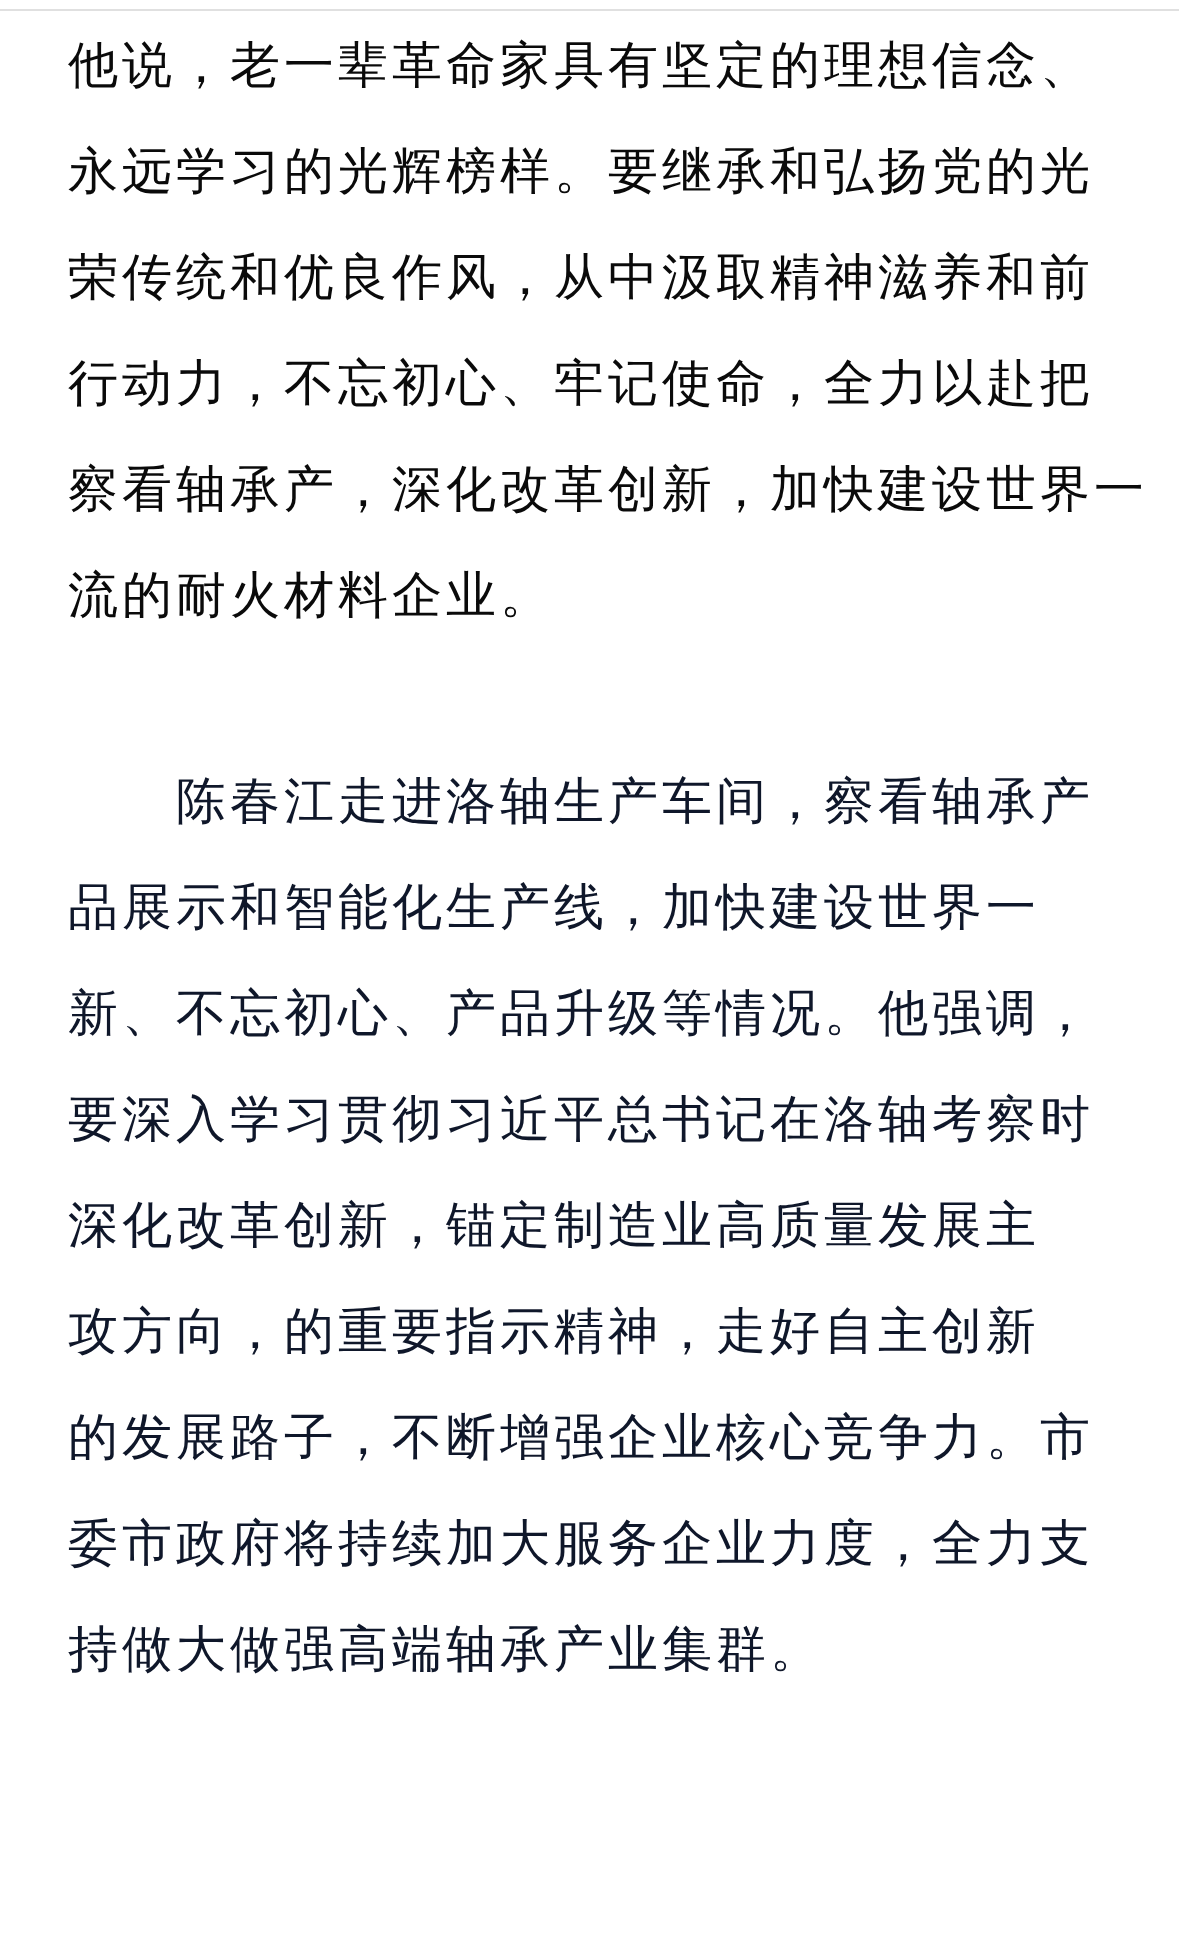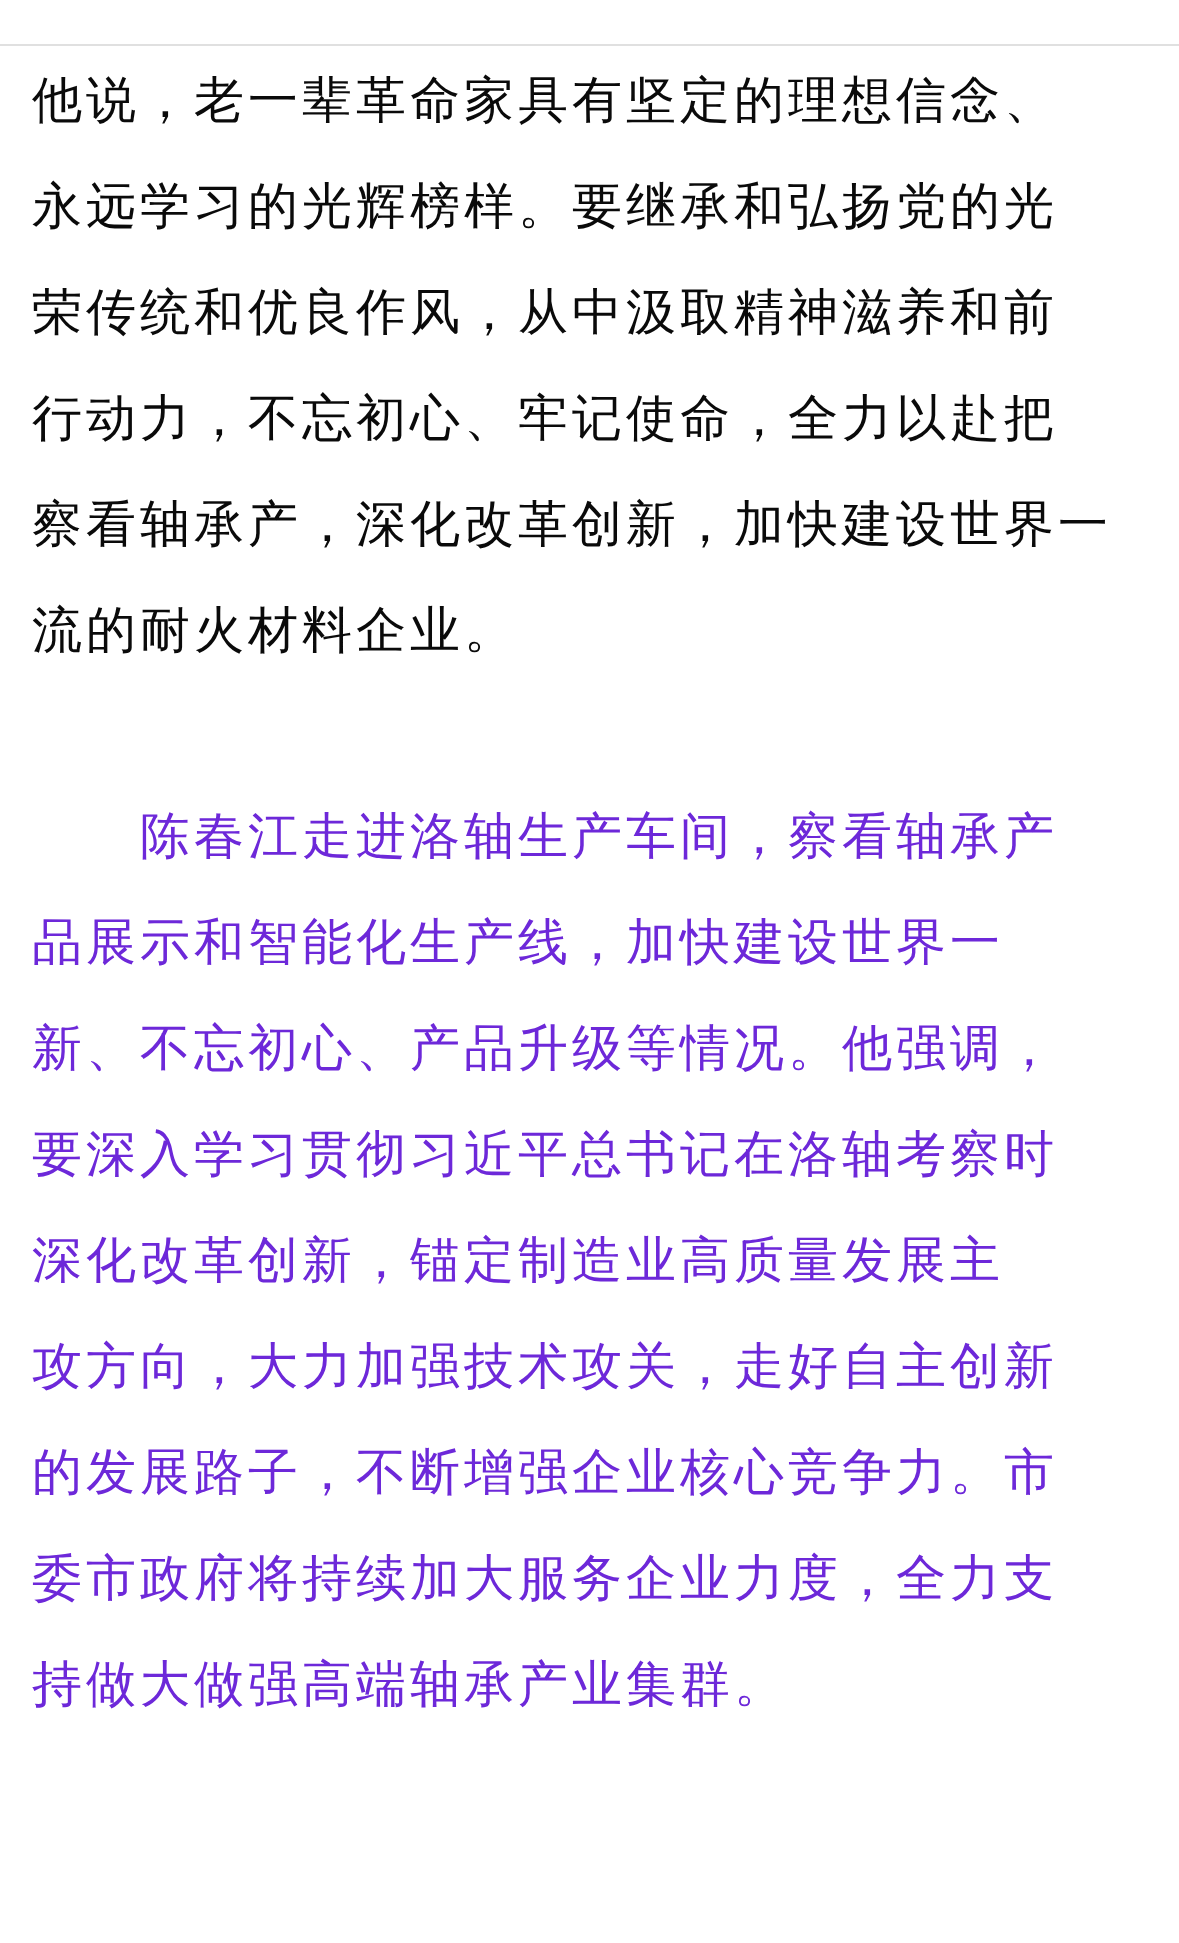--- a/index.html
+++ b/index.html
@@ -18,22 +18,21 @@
     height: 1943px;
   }
   .top-divider {
     position: absolute;
     top: 9px;
     left: 0;
     width: 100%;
     height: 2px;
   }
   .article {
-    padding: 12px 52px 0 32px;
-    margin-top: 35px;
+    padding: 12px 52px 0 68px;
   }
   p.para {
     margin: 0;
     font-size: 50px;
     font-weight: 400;
     letter-spacing: 4px;
   }
   p.para + p.para {
     margin-top: 100px;
   }
@@ -54,25 +53,25 @@
   <div class="top-divider" style="background: rgb(224, 224, 224);"></div>
   <div class="article" id="article-body">
       <p class="para" style="color: rgb(10, 10, 10);">
         <span class="line">他说，老一辈革命家具有坚定的理想信念、</span>
         <span class="line">永远学习的光辉榜样。要继承和弘扬党的光</span>
         <span class="line">荣传统和优良作风，从中汲取精神滋养和前</span>
         <span class="line">行动力，不忘初心、牢记使命，全力以赴把</span>
         <span class="line">察看轴承产，深化改革创新，加快建设世界一</span>
         <span class="line">流的耐火材料企业。</span>
       </p>
-      <p class="para" style="color: #6d28d9;">
+      <p class="para" style="color: #0f172a;">
         <span class="line indent">陈春江走进洛轴生产车间，察看轴承产</span>
         <span class="line">品展示和智能化生产线，加快建设世界一</span>
         <span class="line">新、不忘初心、产品升级等情况。他强调，</span>
         <span class="line">要深入学习贯彻习近平总书记在洛轴考察时</span>
         <span class="line">深化改革创新，锚定制造业高质量发展主</span>
-        <span class="line">攻方向，大力加强技术攻关，走好自主创新</span>
+        <span class="line">攻方向，的重要指示精神，走好自主创新</span>
         <span class="line">的发展路子，不断增强企业核心竞争力。市</span>
         <span class="line">委市政府将持续加大服务企业力度，全力支</span>
         <span class="line">持做大做强高端轴承产业集群。</span>
       </p>
     </div>
 </div>
 
 </body></html>

